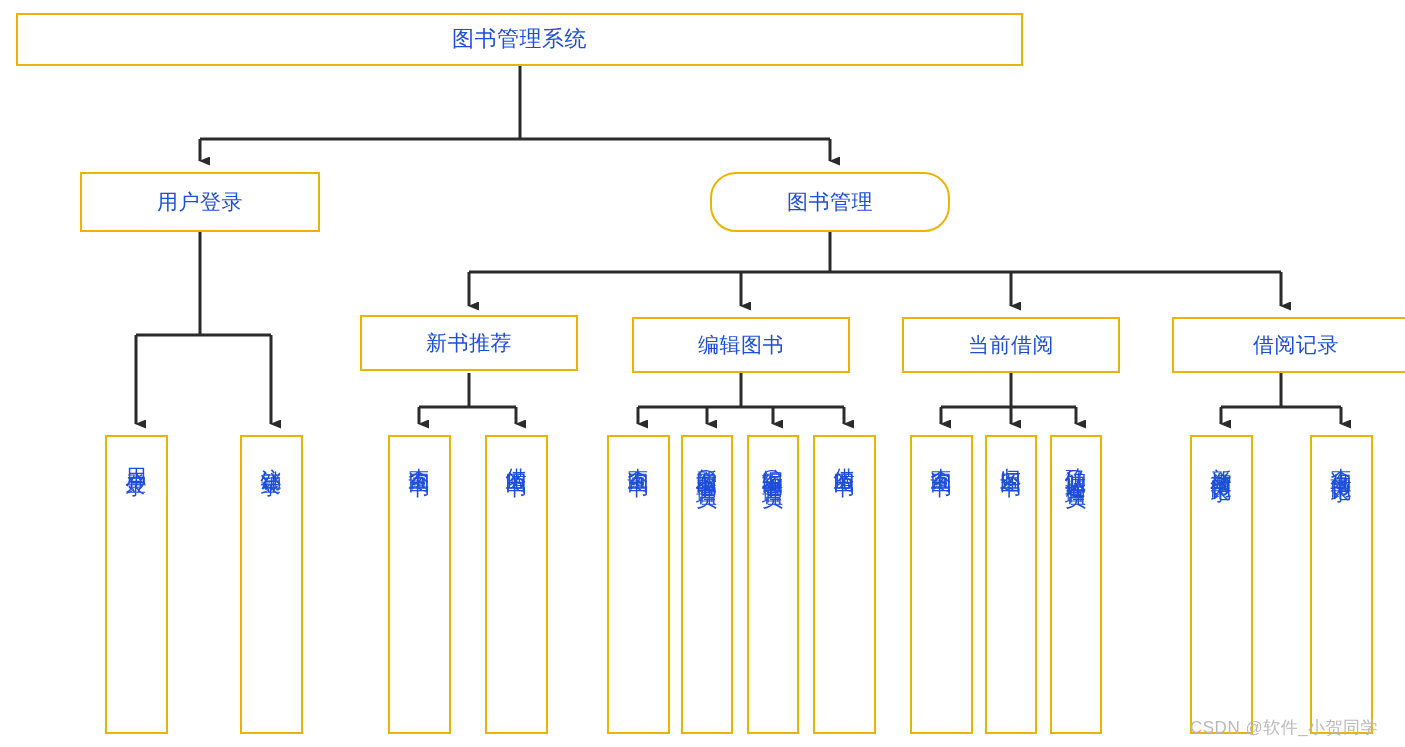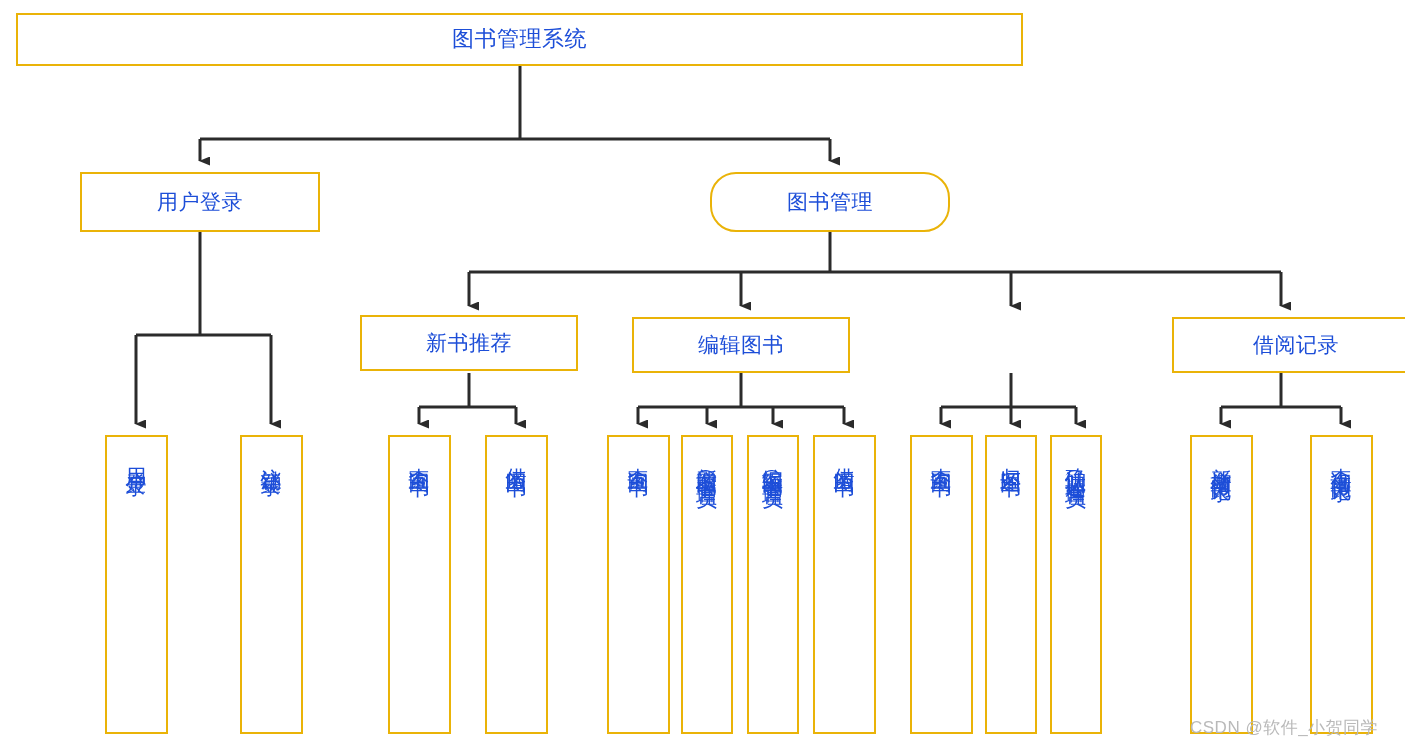--- a/index.html
+++ b/index.html
@@ -135,20 +135,23 @@
   <div class="node horiz" style="left:710px; top:172px; width:240px; height:60px;border-radius:26px;">
     <span class="node-label">图书管理</span>
   </div>
 
   <div class="node horiz" style="left:360px; top:315px; width:218px; height:56px;">
     <span class="node-label">新书推荐</span>
   </div>
   <div class="node horiz" style="left:632px; top:317px; width:218px; height:56px;">
     <span class="node-label">编辑图书</span>
   </div>
+  <div class="node horiz" style="left:902px; top:317px; width:218px; height:56px;">
+    <span class="node-label">当前借阅</span>
+  </div>
   <div class="node horiz" style="left:1172px; top:317px; width:248px; height:56px;">
     <span class="node-label">借阅记录</span>
   </div>
 
   <div class="node vert" style="left:105px; top:435px; width:63px; height:299px;">
     <span class="node-label">用户登录</span>
   </div>
   <div class="node vert" style="left:240px; top:435px; width:63px; height:299px;">
     <span class="node-label">注销登录</span>
   </div>

